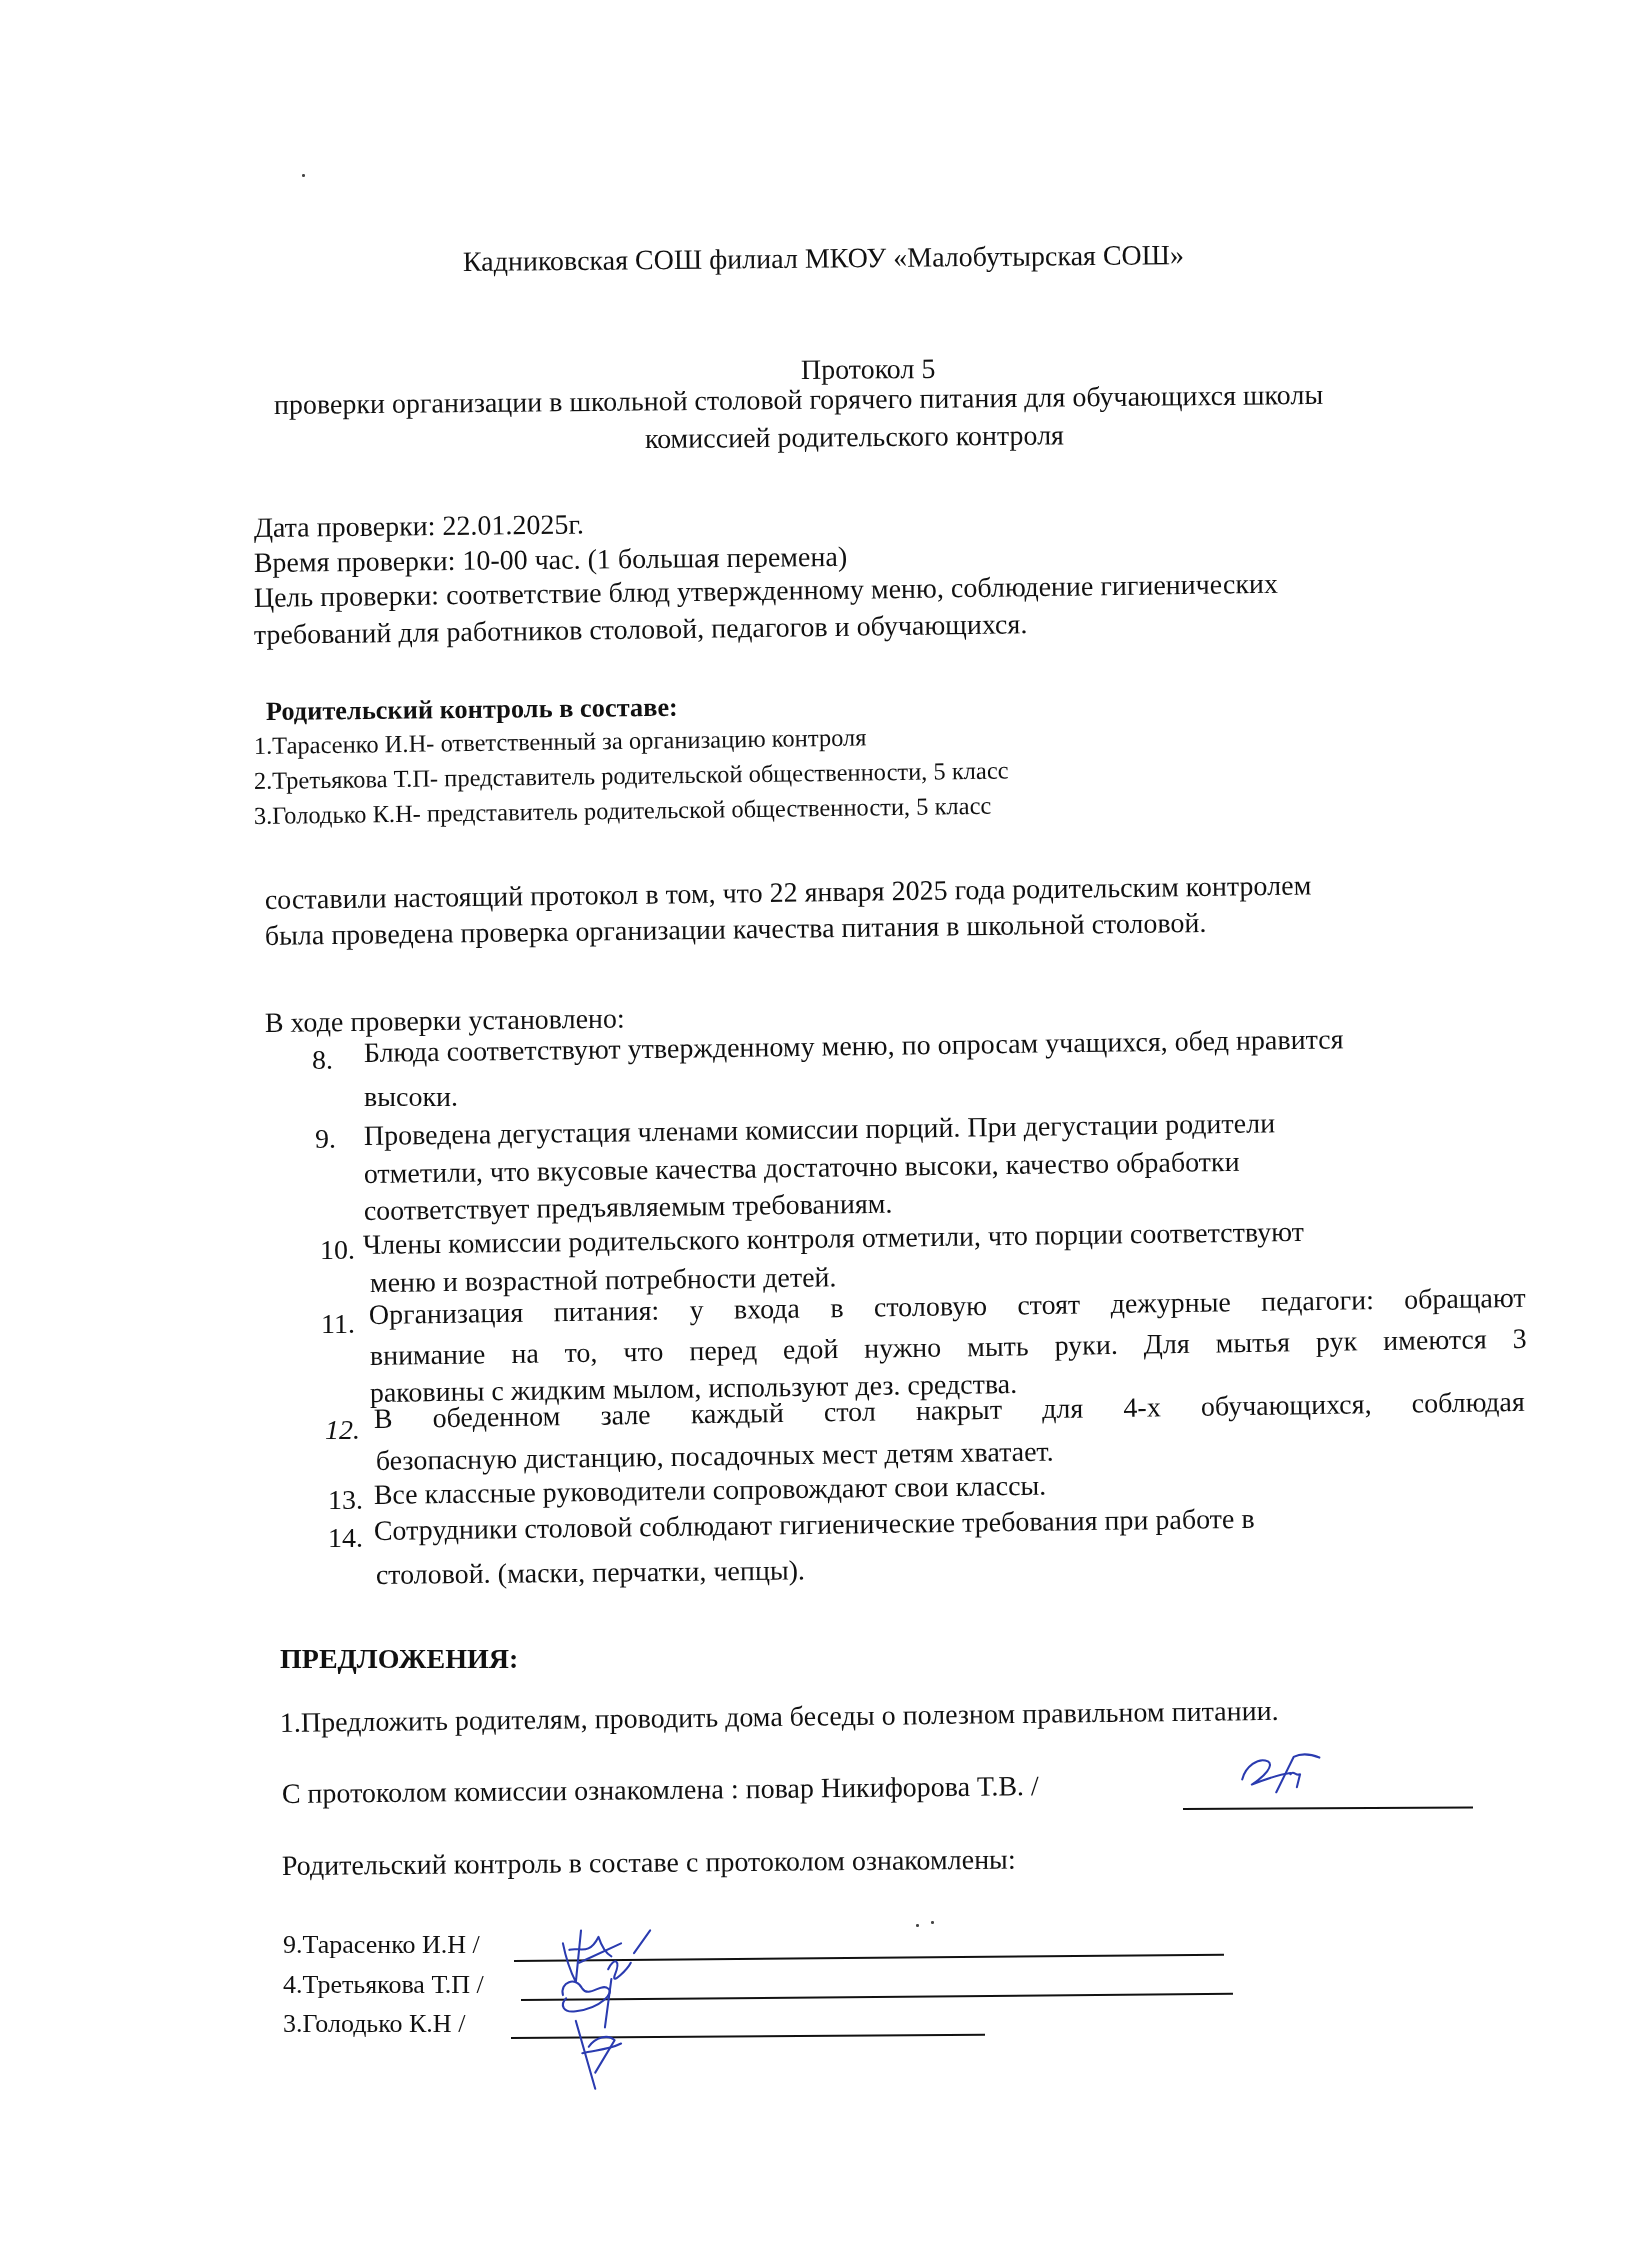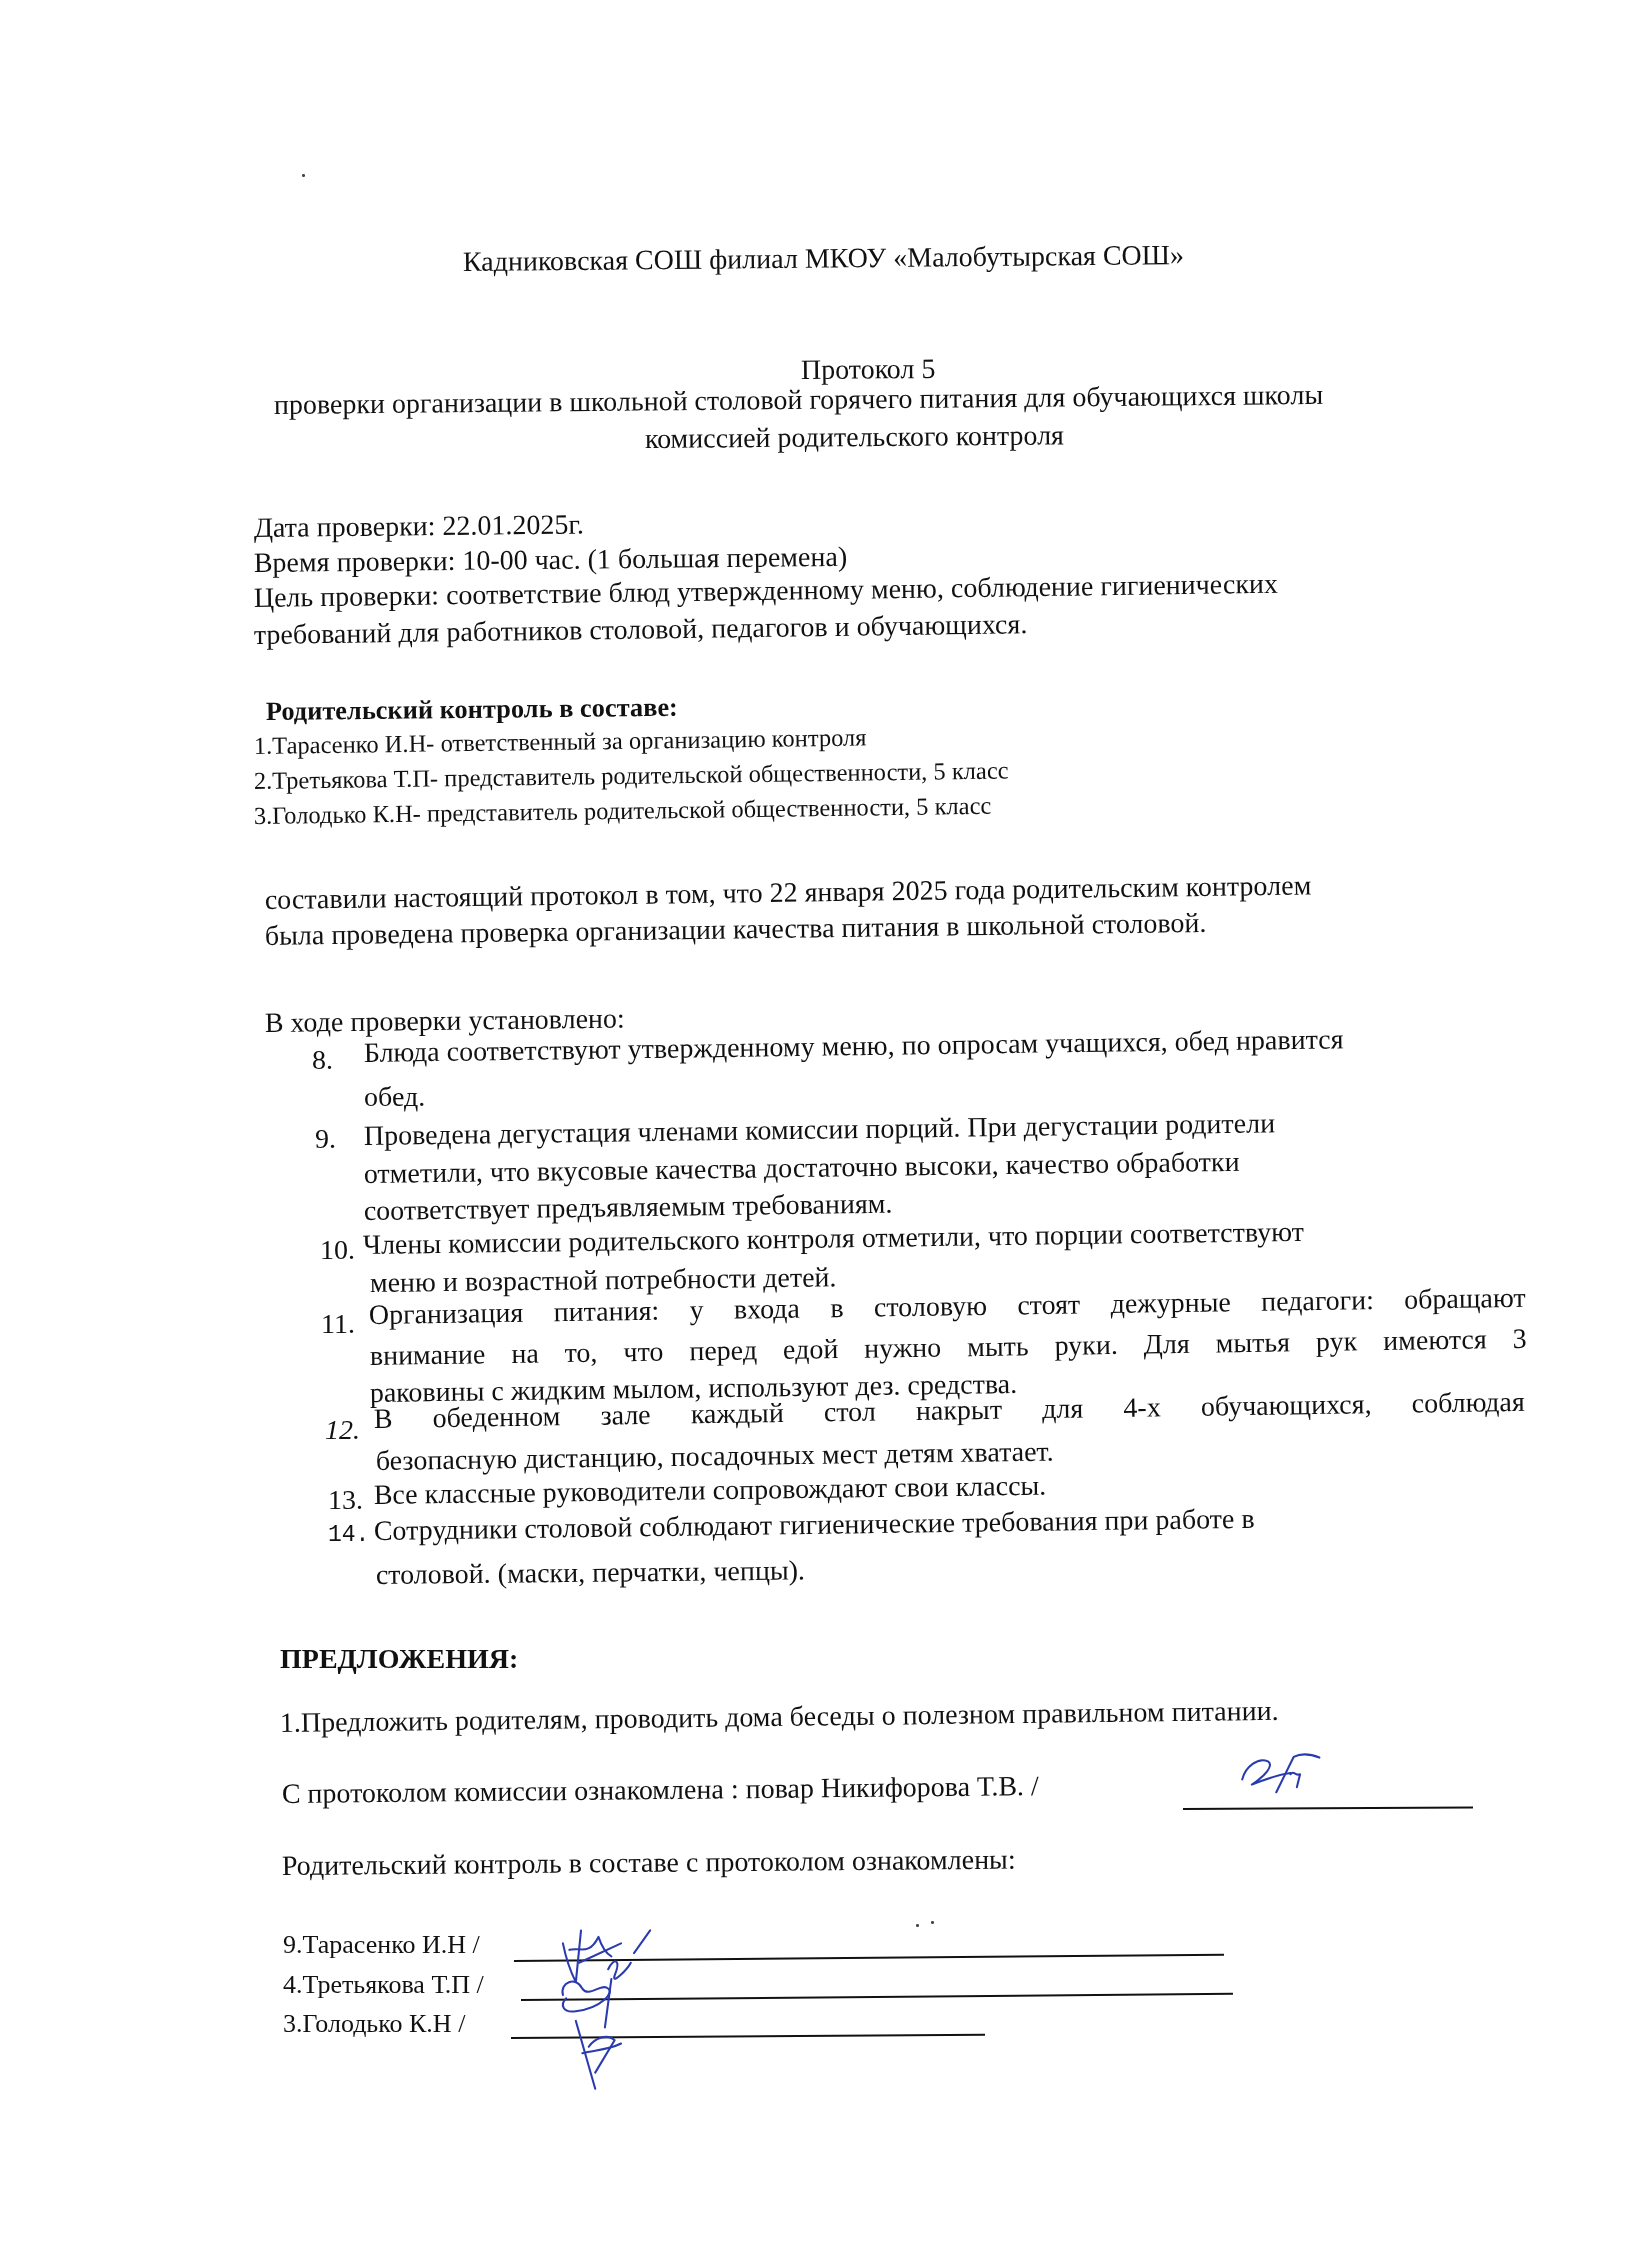--- a/index.html
+++ b/index.html
@@ -40,21 +40,21 @@
 
   <div class="t" style="left:231px; top:886px; font-size:28px; transform: rotate(-0.8deg);">составили настоящий протокол в том, что 22 января 2025 года  родительским контролем</div>
   <div class="t" style="left:231px; top:922px; font-size:28px; transform: rotate(-0.8deg);">была проведена проверка организации  качества питания в школьной столовой.</div>
 
   <div class="t" style="left:231px; top:1009px; font-size:28px; transform: rotate(-0.7deg);">В ходе проверки установлено:</div>
 
   <div>
 
     <div class="t" style="left:278px; top:1046px; font-size:28px;">8.</div>
     <div class="t" style="left:330px; top:1039px; font-size:28px; transform: rotate(-0.8deg);">Блюда соответствуют утвержденному меню, по опросам учащихся, обед нравится</div>
-    <div class="t" style="left:330px; top:1083px; font-size:28px;">обед.</div>
+    <div class="t" style="left:330px; top:1083px; font-size:28px;">высоки.</div>
 
     <div class="t" style="left:281px; top:1125px; font-size:28px;">9.</div>
     <div class="t" style="left:330px; top:1122px; font-size:28px; transform: rotate(-0.8deg);">Проведена  дегустация членами комиссии порций. При дегустации родители</div>
     <div class="t" style="left:330px; top:1160px; font-size:28px; transform: rotate(-0.8deg);">отметили, что вкусовые качества достаточно высоки, качество обработки</div>
     <div class="t" style="left:330px; top:1197px; font-size:28px; transform: rotate(-0.8deg);">соответствует предъявляемым требованиям.</div>
 
     <div class="t" style="left:286px; top:1236px; font-size:28px;">10.</div>
     <div class="t" style="left:329px; top:1231px; font-size:28px; transform: rotate(-0.8deg);">Члены комиссии родительского контроля  отметили, что порции соответствуют</div>
     <div class="t" style="left:336px; top:1269px; font-size:28px; transform: rotate(-0.7deg);">меню и возрастной потребности детей.</div>
 
@@ -63,21 +63,21 @@
     <div class="t just" style="left:336px; top:1342px; width:1157px; font-size:28px; transform: rotate(-0.85deg);">внимание на то, что перед едой нужно мыть руки. Для мытья рук имеются 3</div>
     <div class="t" style="left:336px; top:1379px; font-size:28px; transform: rotate(-0.8deg);">раковины с жидким  мылом, используют дез. средства.</div>
 
     <div class="t" style="left:291px; top:1416px; font-size:28px;font-style:italic;">12.</div>
     <div class="t just" style="left:340px; top:1405px; width:1151px; font-size:28px; transform: rotate(-0.85deg);">В обеденном зале каждый стол накрыт для 4-х обучающихся, соблюдая</div>
     <div class="t" style="left:342px; top:1447px; font-size:28px; transform: rotate(-0.8deg);">безопасную дистанцию, посадочных мест детям хватает.</div>
 
     <div class="t" style="left:294px; top:1486px; font-size:28px;">13.</div>
     <div class="t" style="left:340px; top:1481px; font-size:28px; transform: rotate(-0.8deg);">Все классные руководители сопровождают свои классы.</div>
 
-    <div class="t" style="left:294px; top:1524px; font-size:23px;font-family:Liberation Mono, monospace;">14.</div>
+    <div class="t" style="left:294px; top:1524px; font-size:28px;">14.</div>
     <div class="t" style="left:340px; top:1517px; font-size:28px; transform: rotate(-0.8deg);">Сотрудники столовой соблюдают гигиенические требования при работе в</div>
     <div class="t" style="left:342px; top:1561px; font-size:28px; transform: rotate(-0.6deg);">столовой. (маски, перчатки, чепцы).</div>
   </div>
 
   <div class="t" style="left:246px; top:1645px; font-size:28px;font-weight:bold;">ПРЕДЛОЖЕНИЯ:</div>
   <div class="t" style="left:246px; top:1709px; font-size:28px; transform: rotate(-0.7deg);">1.Предложить родителям, проводить дома беседы о полезном  правильном питании.</div>
 
   <div class="t" style="left:248px; top:1780px; font-size:28px; transform: rotate(-0.6deg);">С протоколом  комиссии  ознакомлена : повар Никифорова Т.В. /</div>
   <div class="sig-line" style="left:1149px; top:1808px; width:290px; transform: rotate(-0.3deg);"></div>
   <svg class="sig" width="90" height="52" viewBox="0 0 140 80" style="left:1205px; top:1747px;">

